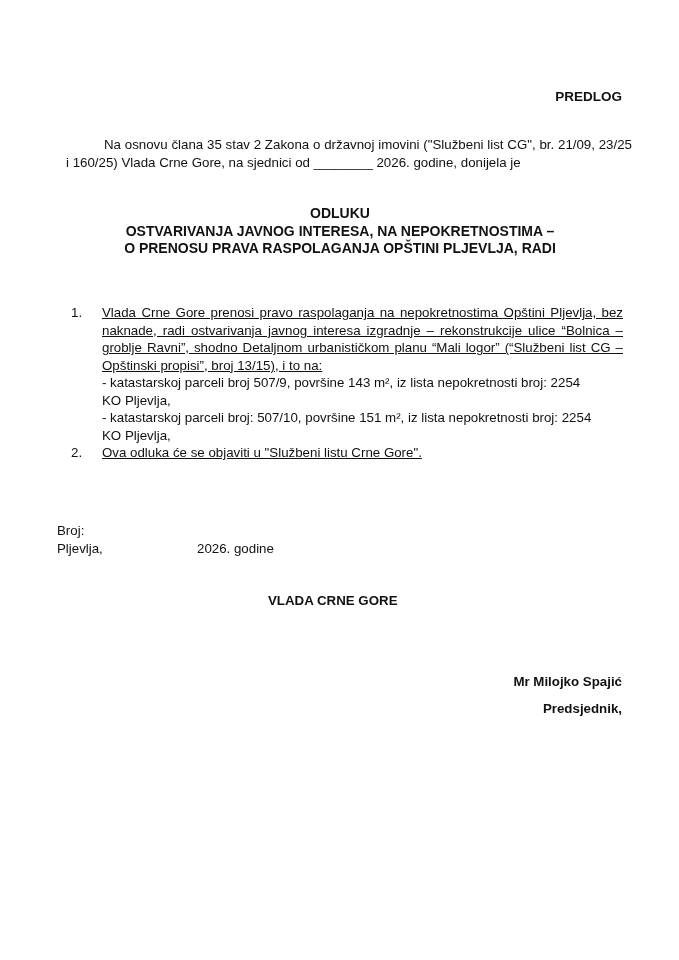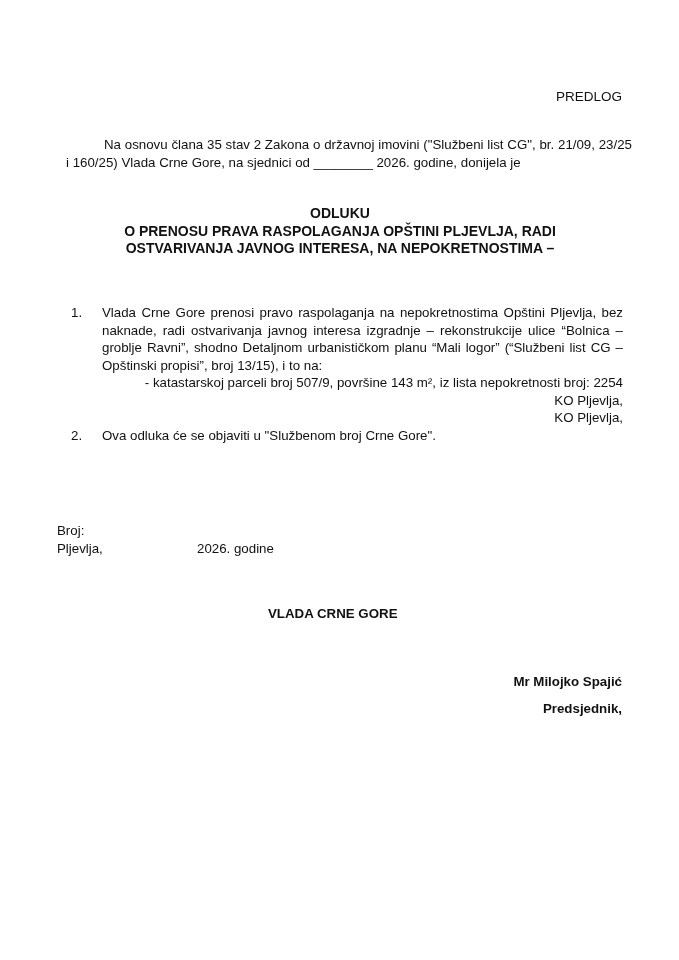--- a/index.html
+++ b/index.html
@@ -11,21 +11,21 @@
       width: 679px;
       height: 960px;
       position: relative;
       font-family: "Liberation Sans", sans-serif;
       color: #111111;
       font-size: 13.3px;
       line-height: 17.5px;
       overflow: hidden;
     }
     .abs { position: absolute; }
-    .bold { font-weight: normal; }
+    .bold { font-weight: bold; }
 
     #predlog {
       top: 88px;
       right: 57px;
       font-size: 13.5px;
     }
     #preamble {
       top: 136px;
       left: 66px;
       width: 566px;
@@ -56,39 +56,39 @@
       padding-left: 23px;
       text-align: justify;
     }
     #articles li .num {
       position: absolute;
       left: 14px;
       width: 20px;
       margin-left: -6px;
     }
     #articles li .num { left: 0; margin-left: 14px; }
-    .article-text { display: block; padding-left: 22px; text-align: justify; }
-    .parcel-line { display: block; padding-left: 22px; text-align: right; }
+    .article-text { display: block; padding-left: 22px; text-align: justify; text-decoration: underline; }
+    .parcel-line { display: block; padding-left: 22px; text-align: left; }
     .parcel-line .first { display: block; }
 
     #footer-broj {
       top: 522px;
       left: 57px;
     }
     #footer-place {
       top: 540px;
       left: 57px;
     }
     #footer-year {
       top: 540px;
       left: 197px;
     }
 
     #gov-sign {
-      top: 605px;
+      top: 592px;
       left: 268px;
       font-weight: bold;
     }
     #president-title {
       top: 656px;
       right: 57px;
       font-weight: bold;
       text-align: right;
       margin-top: 44px;
     }
@@ -102,39 +102,40 @@
   </style>
 </head>
 <body>
 
 <div id="predlog" class="abs bold">PREDLOG</div>
 
 <div id="preamble" class="abs"><span class="indent"></span><span>Na osnovu člana 35 stav 2 Zakona o državnoj imovini ("Službeni list CG", br. 21/09, 23/25 i 160/25) Vlada Crne Gore, na sjednici od ________ 2026. godine, donijela je</span></div>
 
 <div id="title-block" class="abs">
   <div>ODLUKU</div>
+  <div>OSTVARIVANJA JAVNOG INTERESA, NA NEPOKRETNOSTIMA –</div>
   <div>O PRENOSU PRAVA RASPOLAGANJA OPŠTINI PLJEVLJA, RADI</div>
-  <div>OSTVARIVANJA JAVNOG INTERESA, NA NEPOKRETNOSTIMA –</div>
 </div>
 
 <ol id="articles" class="abs">
   <li>
     <span class="num">1.</span>
     <span class="article-text">Vlada Crne Gore prenosi pravo raspolaganja na nepokretnostima Opštini Pljevlja, bez naknade, radi ostvarivanja javnog interesa izgradnje – rekonstrukcije ulice “Bolnica – groblje Ravni”,  shodno Detaljnom urbanističkom planu  “Mali logor” (“Službeni list CG – Opštinski propisi”, broj 13/15), i to na:</span>
     <span class="parcel-line">
       <span class="first">- katastarskoj parceli broj 507/9, površine 143 m², iz lista nepokretnosti broj: 2254</span>
       <span>KO Pljevlja,</span>
     </span>
     <span class="parcel-line">
+      <span class="first"> - katastarskoj parceli broj: 507/10, površine 151 m², iz lista nepokretnosti broj: 2254</span>
       <span>KO Pljevlja,</span>
     </span>
   </li>
   <li>
     <span class="num">2.</span>
-    <span class="article-text">Ova odluka će se objaviti u "Službenom broj Crne Gore".</span>
+    <span class="article-text">Ova odluka će se objaviti u "Službeni listu Crne Gore".</span>
   </li>
 </ol>
 
 <div id="footer-broj" class="abs">Broj:</div>
 <div id="footer-place" class="abs">Pljevlja,</div>
 <div id="footer-year" class="abs">2026. godine</div>
 
 <div id="gov-sign" class="abs">VLADA CRNE GORE</div>
 <div id="president-title" class="abs">Predsjednik,</div>
 <div id="president-name" class="abs">Mr Milojko Spajić</div>

